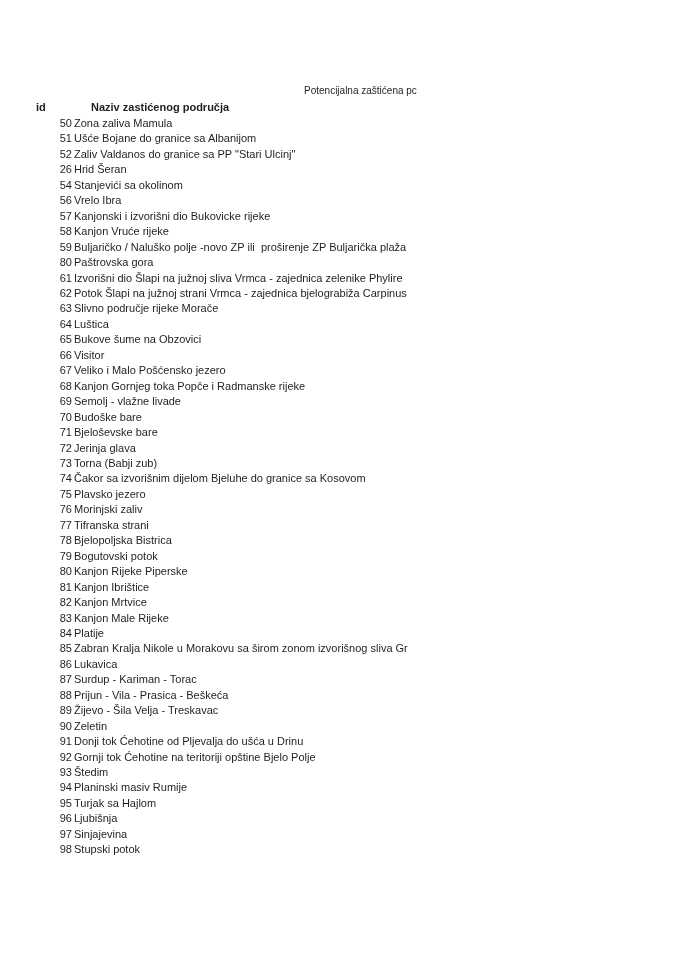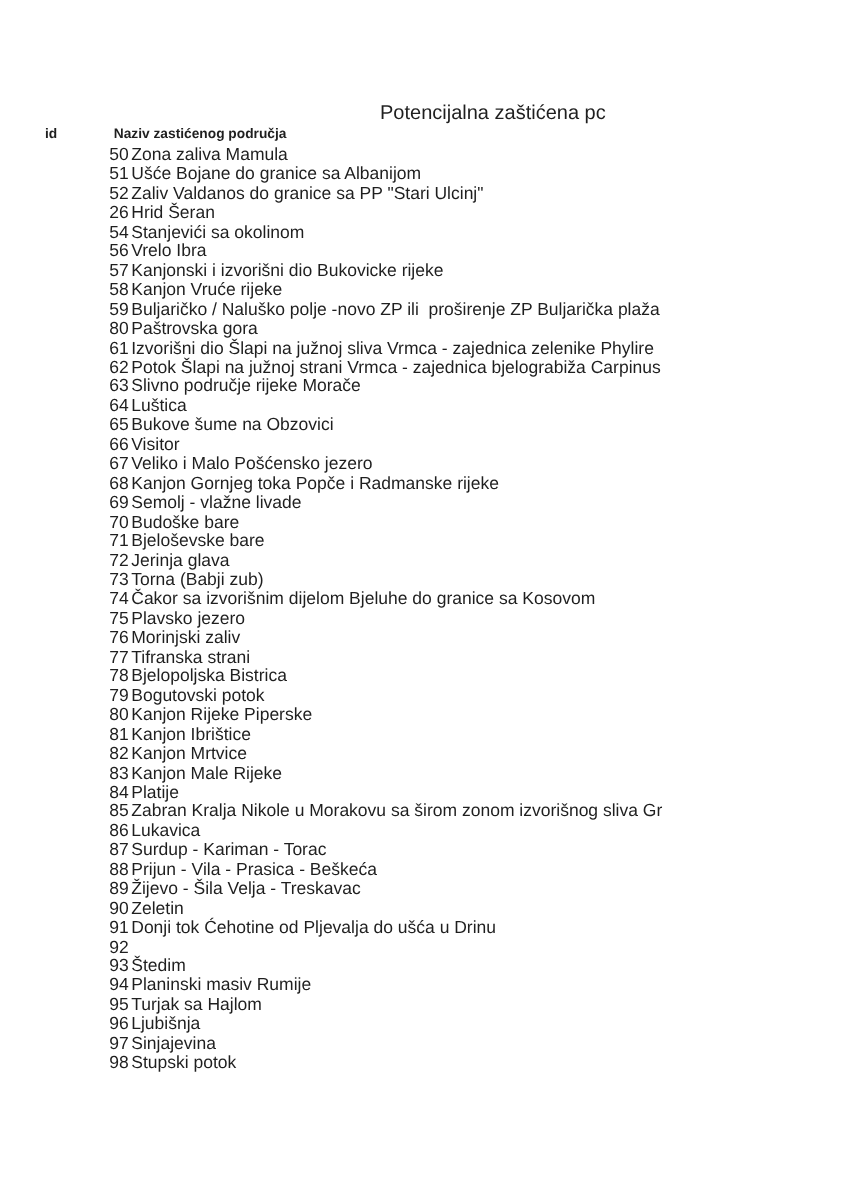--- a/index.html
+++ b/index.html
@@ -17,21 +17,21 @@
   .sheet {
     position: relative;
     width: 679px;
     height: 960px;
     background: #ffffff;
   }
   .col2-header {
     position: absolute;
     left: 304px;
     top: 84px;
-    font-size: 16px;
+    font-size: 10px;
     line-height: 14px;
     white-space: pre;
   }
   .header-row {
     position: absolute;
     left: 0;
     top: 100px;
     display: flex;
     font-weight: bold;
     font-size: 11px;
@@ -46,24 +46,23 @@
     margin-left: 19px;
     white-space: pre;
   }
   .rows {
     position: absolute;
     left: 0;
     top: 116px;
   }
   .row {
     display: flex;
-    font-size: 14px;
+    font-size: 11px;
     line-height: 15.46px;
     height: 15.46px;
-    padding-left: 31px;
   }
   .id-cell {
     margin-left: 36px;
     width: 36px;
     text-align: right;
     white-space: pre;
   }
   .name-cell {
     margin-left: 2px;
     white-space: pre;
@@ -282,20 +281,21 @@
       <span class="name-cell">Zeletin</span>
     </div>
 
     <div class="row">
       <span class="id-cell">91</span>
       <span class="name-cell">Donji tok Ćehotine od Pljevalja do ušća u Drinu</span>
     </div>
 
     <div class="row">
       <span class="id-cell">92</span>
+      <span class="name-cell">Gornji tok Ćehotine na teritoriji opštine Bjelo Polje</span>
     </div>
 
     <div class="row">
       <span class="id-cell">93</span>
       <span class="name-cell">Štedim</span>
     </div>
 
     <div class="row">
       <span class="id-cell">94</span>
       <span class="name-cell">Planinski masiv Rumije</span>

